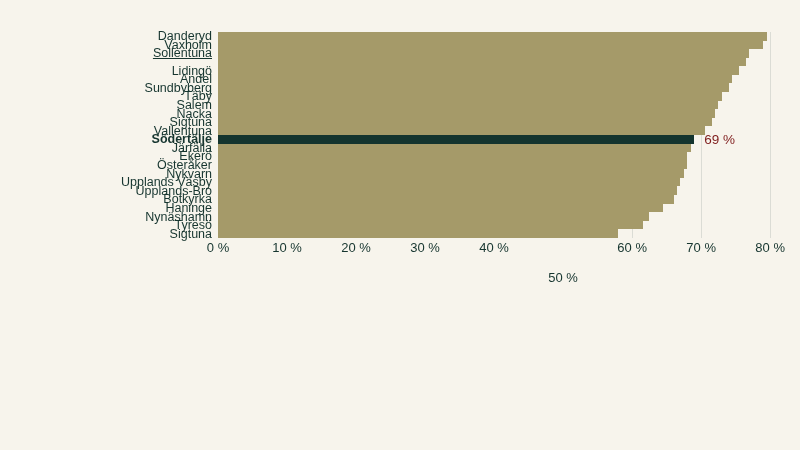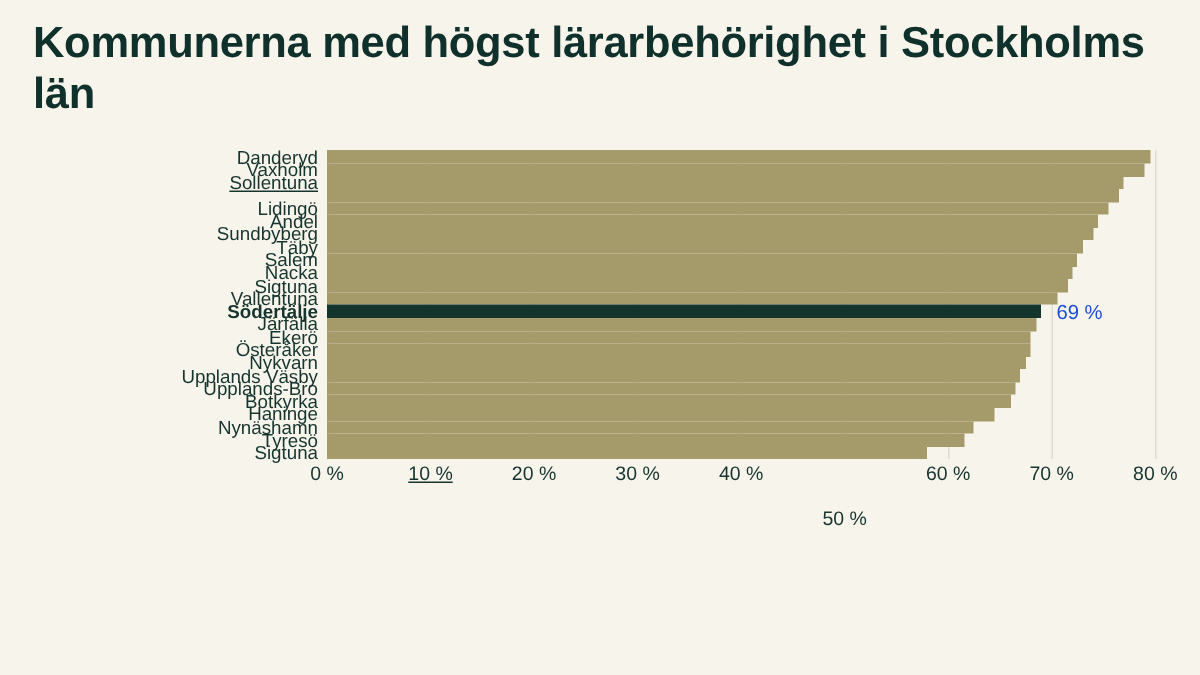--- a/index.html
+++ b/index.html
@@ -113,31 +113,30 @@
     position: absolute;
     top: 0;
     font-size: 13px;
     color: #16352f;
     transform: translateX(-50%);
     white-space: nowrap;
   }
   .value-callout {
     position: absolute;
     font-size: 13.5px;
-    color: #1d4ed8;
+    color: #7f1d1d;
     white-space: nowrap;
     transform: translateY(-50%);
   }
 </style>
 </head>
 <body>
 
 <div class="page">
 
-  <h1 class="title">Kommunerna med högst lärarbehörighet i Stockholms län</h1>
 
   <div class="chart">
     <div class="labels">
         <div class="cat-label" style="top: 4.29167px;">Danderyd</div>
         <div class="cat-label" style="top: 12.875px;">Vaxholm</div>
         <div class="cat-label" style="top: 21.4583px; text-decoration: underline;">Sollentuna</div>
         <div class="cat-label" style="top: 38.625px;">Lidingö</div>
         <div class="cat-label" style="top: 47.2083px;">Andel</div>
         <div class="cat-label" style="top: 55.7917px;">Sundbyberg</div>
         <div class="cat-label" style="top: 64.375px;">Täby</div>
@@ -240,21 +239,21 @@
           <div class="bar-row" style="height: 8.58333px;">
             <div class="bar" style="width: 424.5px;"></div>
           </div>
           <div class="bar-row" style="height: 8.58333px;">
             <div class="bar" style="width: 400.341px;"></div>
           </div>
         </div>
     </div>
     <div class="xaxis">
         <div class="xtick" style="left: 0px;">0 %</div>
-        <div class="xtick" style="left: 69.0244px; text-decoration: underline;">10 %</div>
+        <div class="xtick" style="left: 69.0244px;">10 %</div>
         <div class="xtick" style="left: 138.049px;">20 %</div>
         <div class="xtick" style="left: 207.073px;">30 %</div>
         <div class="xtick" style="left: 276.098px;">40 %</div>
         <div class="xtick" style="left: 345.122px; margin-top: 30px;">50 %</div>
         <div class="xtick" style="left: 414.146px;">60 %</div>
         <div class="xtick" style="left: 483.171px;">70 %</div>
         <div class="xtick" style="left: 552.195px;">80 %</div>
       </div>
   <div class="value-callout" style="left: 682.268px; top: 113.292px;">69 %</div>
     </div>

